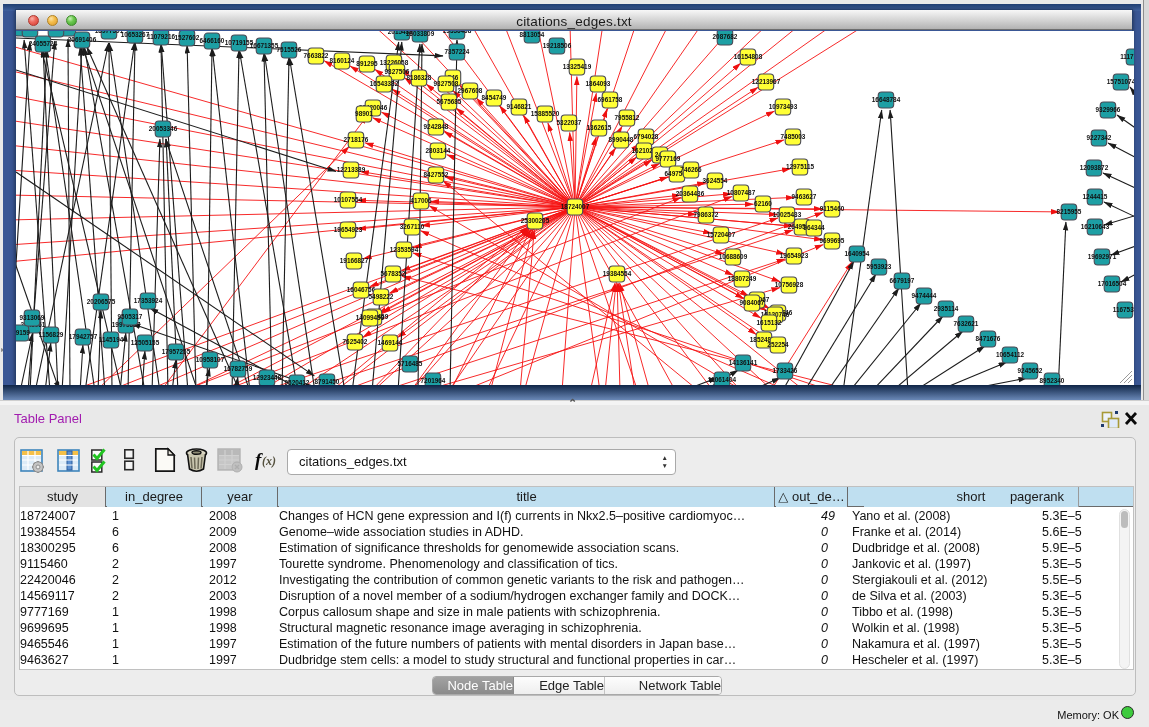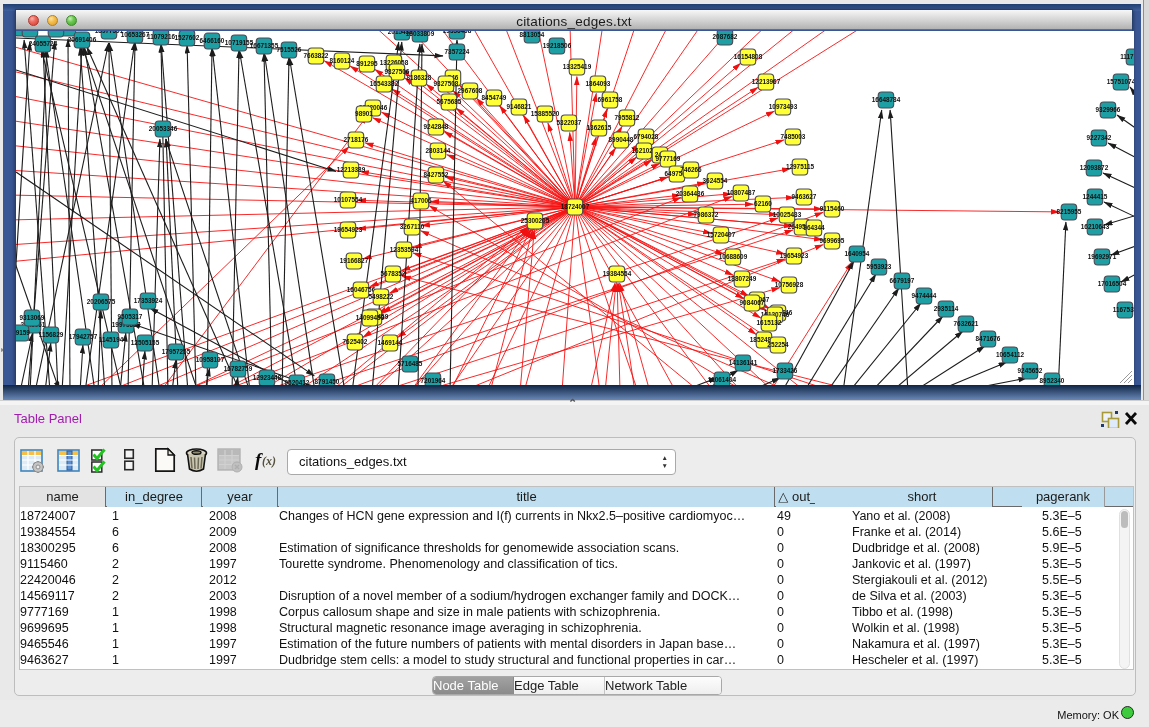--- a/index.html
+++ b/index.html
@@ -22,27 +22,27 @@
 #table { position:absolute; left:4px; top:48px; width:1115px; height:184px; background:#fff; border:1px solid #c0c0c0; overflow:hidden; }
 #thead { position:absolute; left:0; top:0; width:100%; height:20px; border-bottom:1px solid #6a6a6a; background:#bfdff0; }
 .th { position:absolute; top:0; height:20px; border-right:1px solid #6a6a6a; font-size:13px; color:#1a1a1a; text-align:center; line-height:19px; background:#bfdff0; }
 #tbody { position:absolute; left:0; top:21px; width:100%; }
 .tr { position:relative; height:16px; font-size:12.5px; color:#111; white-space:nowrap; }
 .tr div { position:absolute; top:0; line-height:16px; overflow:hidden; }
 .c0 { left:0px; width:90px; }
 .c1 { left:92px; width:80px; }
 .c2 { left:189px; width:70px; }
 .c3 { left:259px; width:494px; }
-.c4 { left:757px; width:60px; }
+.c4 { left:801px; width:60px;font-style:italic; }
 .c5 { left:832px; width:156px; text-align:left; }
 .c6 { left:1016px; width:90px;margin-left:6px; }
 #vscroll { position:absolute; right:3px; top:22px; width:11px; height:160px; background:#f4f4f4; border:1px solid #e0e0e0; border-radius:6px; }
 #vthumb { position:absolute; left:1px; top:1px; width:7px; height:17px; background:#bcbcbc; border-radius:4px; }
 #tabbar { position:absolute; left:417px; top:238px; height:19px; display:flex; border:1px solid #a8a8a8; border-radius:4px; overflow:hidden; background:#fff; }
-.tab { font-size:13px; line-height:18px; text-align:left; color:#222; background:linear-gradient(#fdfdfd,#eee); border-right:1px solid #c4c4c4; }
+.tab { font-size:13px; line-height:18px; text-align:right; color:#222; background:linear-gradient(#fdfdfd,#eee); border-right:1px solid #c4c4c4; }
 .tab.sel { background:linear-gradient(#a2a2a2,#8a8a8a); color:#fff; border-right:1px solid #8a8a8a; }
 #bottombar { position:absolute; left:0; top:700px; width:1149px; height:27px; background:#ebebeb;padding-left:47px; }
 #mem { position:absolute; right:30px; top:9px; font-size:11px; color:#111; }
 #memdot { position:absolute; right:15px; top:6px; width:13px; height:13px; border-radius:50%; background:#3ecb3e; border:1.5px solid #2a2a2a; }
 #rightedge { position:absolute; right:0; top:0; width:6px; height:727px; background:#d9d9d9; border-left:1px solid #8e8e8e; }
 </style></head>
 <body>
 <div id="app">
   <div style="position:absolute;left:1px;top:345px;font-size:8px;color:#888;">▸</div>
   <div id="rightedge"></div>
@@ -661,42 +661,43 @@
  <path d="M17 16 L21 20 M21 16 L17 20" stroke="#999" stroke-width="1.4"></path>
 </g>
 
 <text x="240" y="22" font-family="Liberation Serif, serif" font-style="italic" font-weight="bold" font-size="19" fill="#0a0a0a">f</text>
 <text x="247" y="21" font-family="Liberation Serif, serif" font-style="italic" font-weight="bold" font-size="12" fill="#55513e">(x)</text>
 </svg>
         <div id="combo">citations_edges.txt<span class="arr">▲<br>▼</span></div>
       </div>
       <div id="table">
         <div id="thead">
-          <div class="th" style="left:0;width:86px;background:#e3e3e3;">name</div>
+          <div class="th" style="left:0;width:86px;background:#e3e3e3;">study</div>
           <div class="th" style="left:87px;width:95px;">in_degree</div>
           <div class="th" style="left:183px;width:75px;">year</div>
           <div class="th" style="left:259px;width:496px;">title</div>
           <div class="th" style="left:756px;width:72px;">△ out_de…</div>
-          <div class="th" style="left:795px;width:178px;padding-left:37px;">short</div>
-          <div class="th" style="left:1002px;width:83px;border-right:1px solid #9a9a9a;">pagerank</div>
+          <div class="th" style="left:844px;width:178px;padding-left:37px;">short</div>
+          <div class="th" style="left:976px;width:83px;border-right:1px solid #9a9a9a;">pagerank</div>
         </div>
         <div id="tbody">
             <div class="tr">
               <div class="c0">18724007</div>
               <div class="c1">1</div>
               <div class="c2">2008</div>
               <div class="c3">Changes of HCN gene expression and I(f) currents in Nkx2.5–positive cardiomyoc…</div>
               <div class="c4">49</div>
               <div class="c5">Yano et al. (2008)</div>
               <div class="c6">5.3E–5</div>
             </div>
 <div class="tr">
               <div class="c0">19384554</div>
               <div class="c1">6</div>
               <div class="c2">2009</div>
+              <div class="c3">Genome–wide association studies in ADHD.</div>
               <div class="c4">0</div>
               <div class="c5">Franke et al. (2014)</div>
               <div class="c6">5.6E–5</div>
             </div>
 <div class="tr">
               <div class="c0">18300295</div>
               <div class="c1">6</div>
               <div class="c2">2008</div>
               <div class="c3">Estimation of significance thresholds for genomewide association scans.</div>
               <div class="c4">0</div>
@@ -709,20 +710,21 @@
               <div class="c2">1997</div>
               <div class="c3">Tourette syndrome. Phenomenology and classification of tics.</div>
               <div class="c4">0</div>
               <div class="c5">Jankovic et al. (1997)</div>
               <div class="c6">5.3E–5</div>
             </div>
 <div class="tr">
               <div class="c0">22420046</div>
               <div class="c1">2</div>
               <div class="c2">2012</div>
+              <div class="c3">Investigating the contribution of common genetic variants to the risk and pathogen…</div>
               <div class="c4">0</div>
               <div class="c5">Stergiakouli et al. (2012)</div>
               <div class="c6">5.5E–5</div>
             </div>
 <div class="tr">
               <div class="c0">14569117</div>
               <div class="c1">2</div>
               <div class="c2">2003</div>
               <div class="c3">Disruption of a novel member of a sodium/hydrogen exchanger family and DOCK…</div>
               <div class="c4">0</div>

